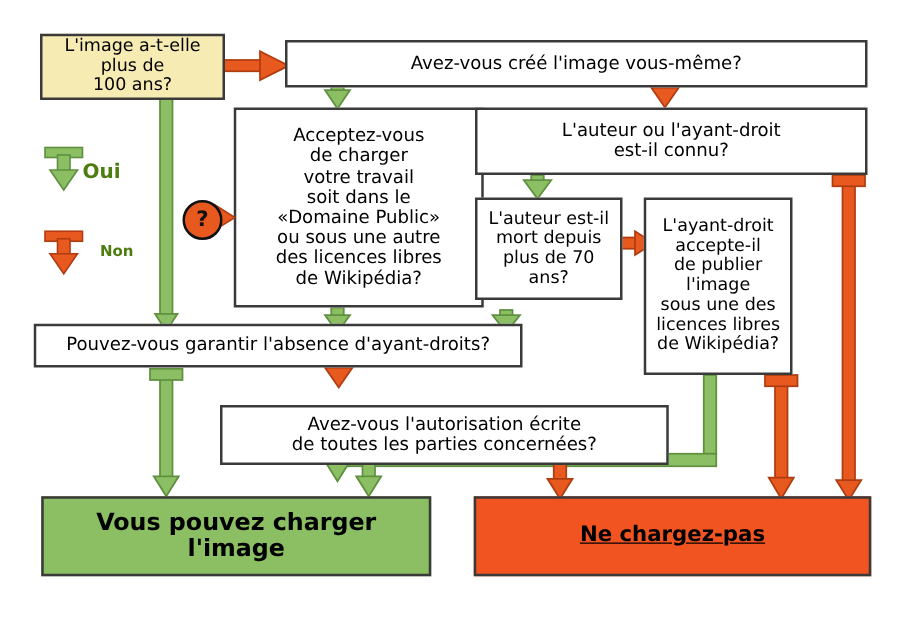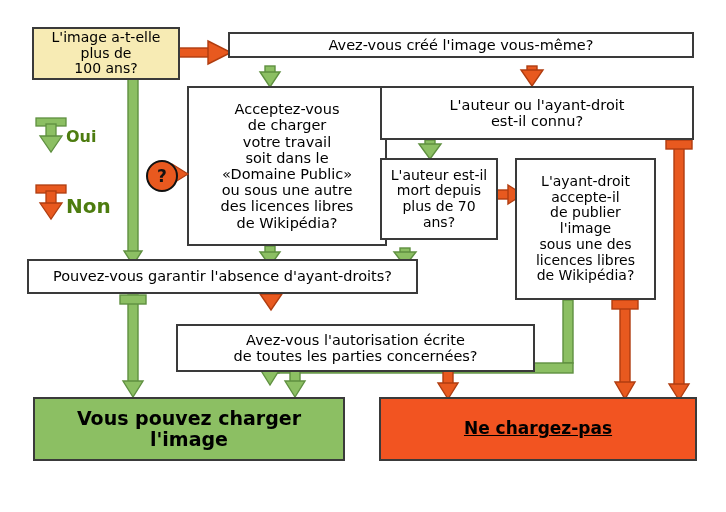--- a/index.html
+++ b/index.html
@@ -141,37 +141,37 @@
       <rect x="443" y="355" width="10" height="30" fill="#e8591f" stroke="#b03d10" stroke-width="1.4"></rect>
       <rect x="435" y="355" width="26" height="9" fill="#e8591f" stroke="#b03d10" stroke-width="1.4"></rect>
       <path d="M438,383 L458,383 L448,399 z" fill="#e8591f" stroke="#b03d10" stroke-width="1.4"></path>
     </g>
   </svg>
 
   <div class="box start" style="left:32px;top:27px;width:148px;height:53px;font-size:14px;">
     <span>L'image a-t-elle<br>plus de<br>100 ans?</span>
   </div>
 
-  <div class="box" style="left:228px;top:32px;width:466px;height:26px;font-size:14.5px;">
+  <div class="box" style="left:228px;top:32px;width:466px;height:38px;font-size:14.5px;">
     <span>Avez-vous créé l'image vous-même?</span>
   </div>
 
   <div class="box" style="left:187px;top:86px;width:200px;height:160px;font-size:14.5px;">
     <span>Acceptez-vous<br>de charger<br>votre travail<br>soit dans le<br>«Domaine Public»<br>ou sous une autre<br>des licences libres<br>de Wikipédia?</span>
   </div>
 
   <div class="box" style="left:380px;top:86px;width:314px;height:54px;font-size:14.5px;">
     <span>L'auteur ou l'ayant-droit<br>est-il connu?</span>
   </div>
 
   <div class="box" style="left:380px;top:158px;width:118px;height:82px;font-size:14px;">
     <span>L'auteur est-il<br>mort depuis<br>plus de 70<br>ans?</span>
   </div>
 
-  <div class="box" style="left:515px;top:158px;width:141px;height:142px;font-size:14px;">
+  <div class="box" style="left:515px;top:158px;width:119px;height:142px;font-size:14px;">
     <span>L'ayant-droit<br>accepte-il<br>de publier<br>l'image<br>sous une des<br>licences libres<br>de Wikipédia?</span>
   </div>
 
   <div class="box" style="left:27px;top:259px;width:391px;height:35px;font-size:14.5px;">
     <span>Pouvez-vous garantir l'absence d'ayant-droits?</span>
   </div>
 
   <div class="box" style="left:176px;top:324px;width:359px;height:48px;font-size:14.5px;">
     <span>Avez-vous l'autorisation écrite<br>de toutes les parties concernées?</span>
   </div>
@@ -200,17 +200,17 @@
     <g>
       <rect x="36" y="185" width="30" height="8" fill="#e8591f" stroke="#b03d10" stroke-width="1.3"></rect>
       <rect x="46" y="191" width="10" height="14" fill="#e8591f" stroke="#b03d10" stroke-width="1.3"></rect>
       <path d="M40,203 L62,203 L51,219 z" fill="#e8591f" stroke="#b03d10" stroke-width="1.3"></path>
     </g>
   </svg>
 
   <div class="legend" style="left:66px;top:127px;font-size:16px;">
     <span>Oui</span>
   </div>
-  <div class="legend" style="left:66px;top:194px;font-size:20px;">
+  <div class="legend" style="left:80px;top:194px;font-size:12px;">
     <span>Non</span>
   </div>
 
 </div>
 
 </body></html>

